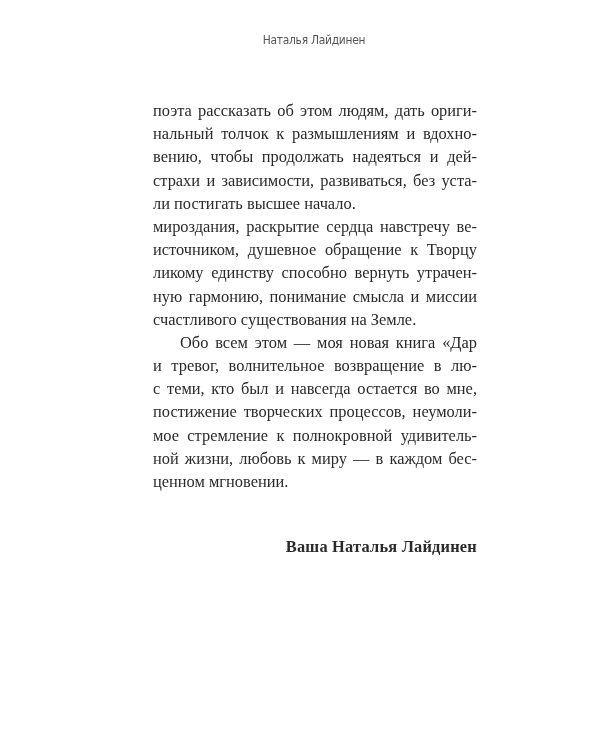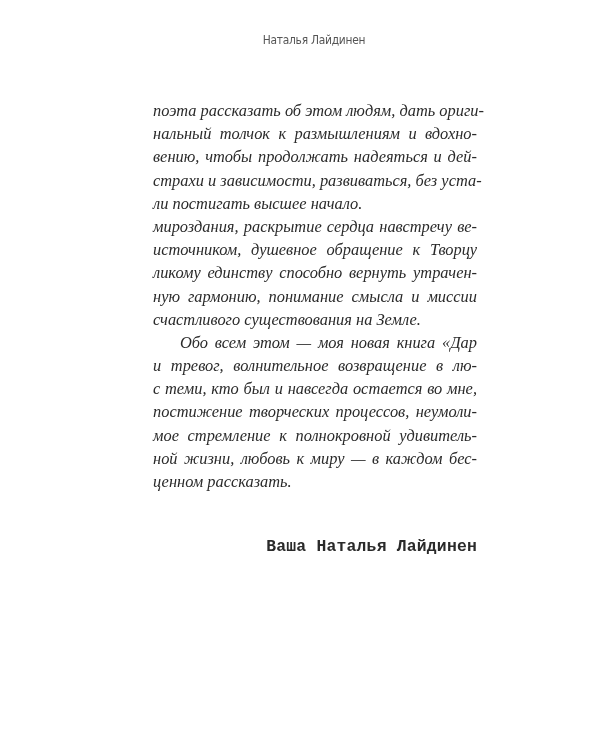--- a/index.html
+++ b/index.html
@@ -35,33 +35,32 @@
       font-size: 16.4px;
       line-height: 23.2px;
       color: #2a2a2a;
     }
     .line {
       display: block;
       white-space: nowrap;
       text-align: justify;
       text-align-last: justify;
       height: 23.2px;
-      font-style: italic;
     }
     .line.last {
       text-align-last: left;
     }
     .line.indent {
       padding-left: 27px;
     }
     .signature {
       position: absolute;
       top: 537px;
       right: 123px;
-      font-family: Liberation Mono, monospace;
+      font-family: Liberation Serif, serif;
       font-weight: bold;
       font-size: 16.4px;
       color: #2a2a2a;
       letter-spacing: 0.2px;
     }
   </style>
 </head>
 <body>
 
 <div class="running-head">Наталья Лайдинен</div>
@@ -84,17 +83,17 @@
     <span class="line last">счастливого существования на Земле.</span>
   </div>
 
   <div>
     <span class="line indent">Обо всем этом — моя новая книга «Дар</span>
     <span class="line">и тревог, волнительное возвращение в лю-</span>
     <span class="line">с теми, кто был и навсегда остается во мне,</span>
     <span class="line">постижение творческих процессов, неумоли-</span>
     <span class="line">мое стремление к полнокровной удивитель-</span>
     <span class="line">ной жизни, любовь к миру — в каждом бес-</span>
-    <span class="line last">ценном рассказать.</span>
+    <span class="line last">ценном мгновении.</span>
   </div>
 </div>
 
 <div class="signature">Ваша Наталья Лайдинен</div>
 
 </body></html>

